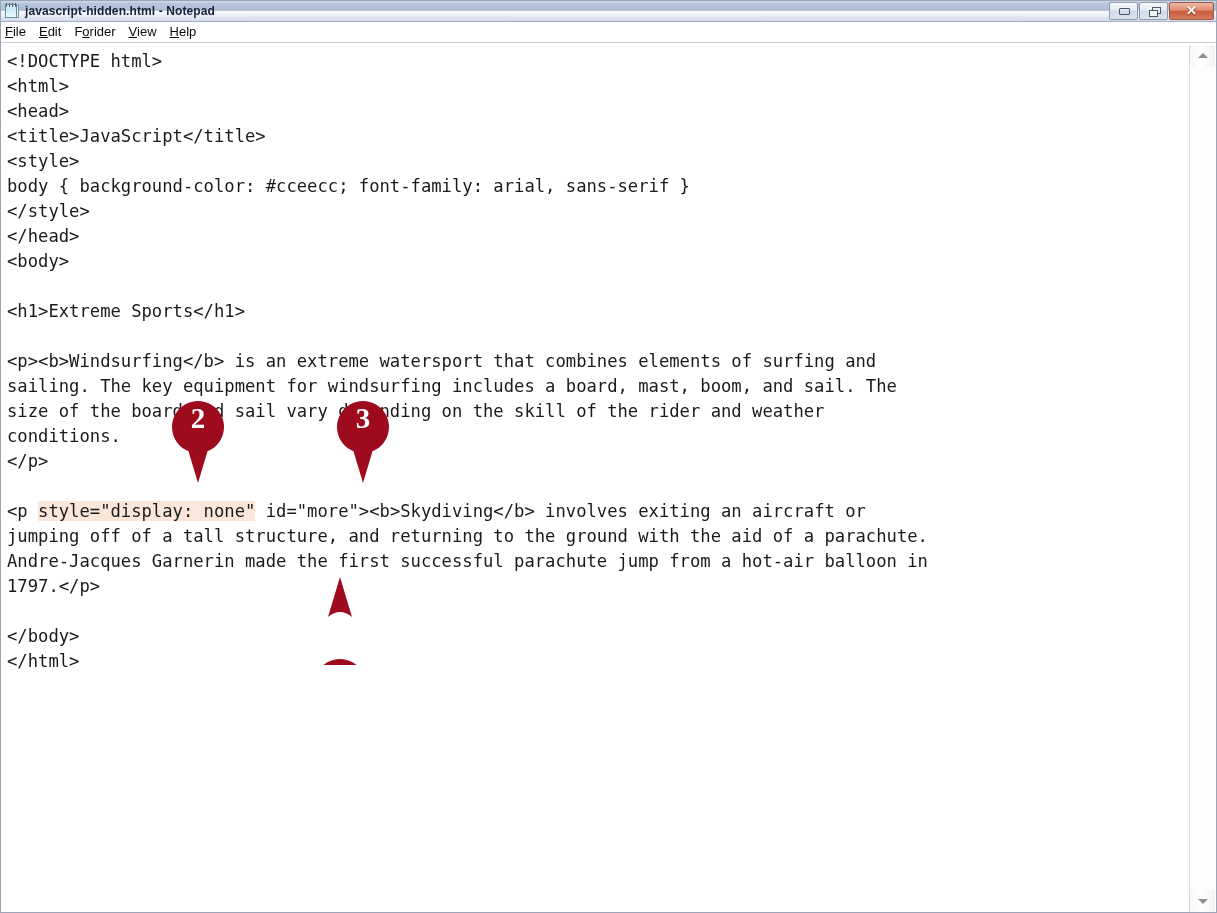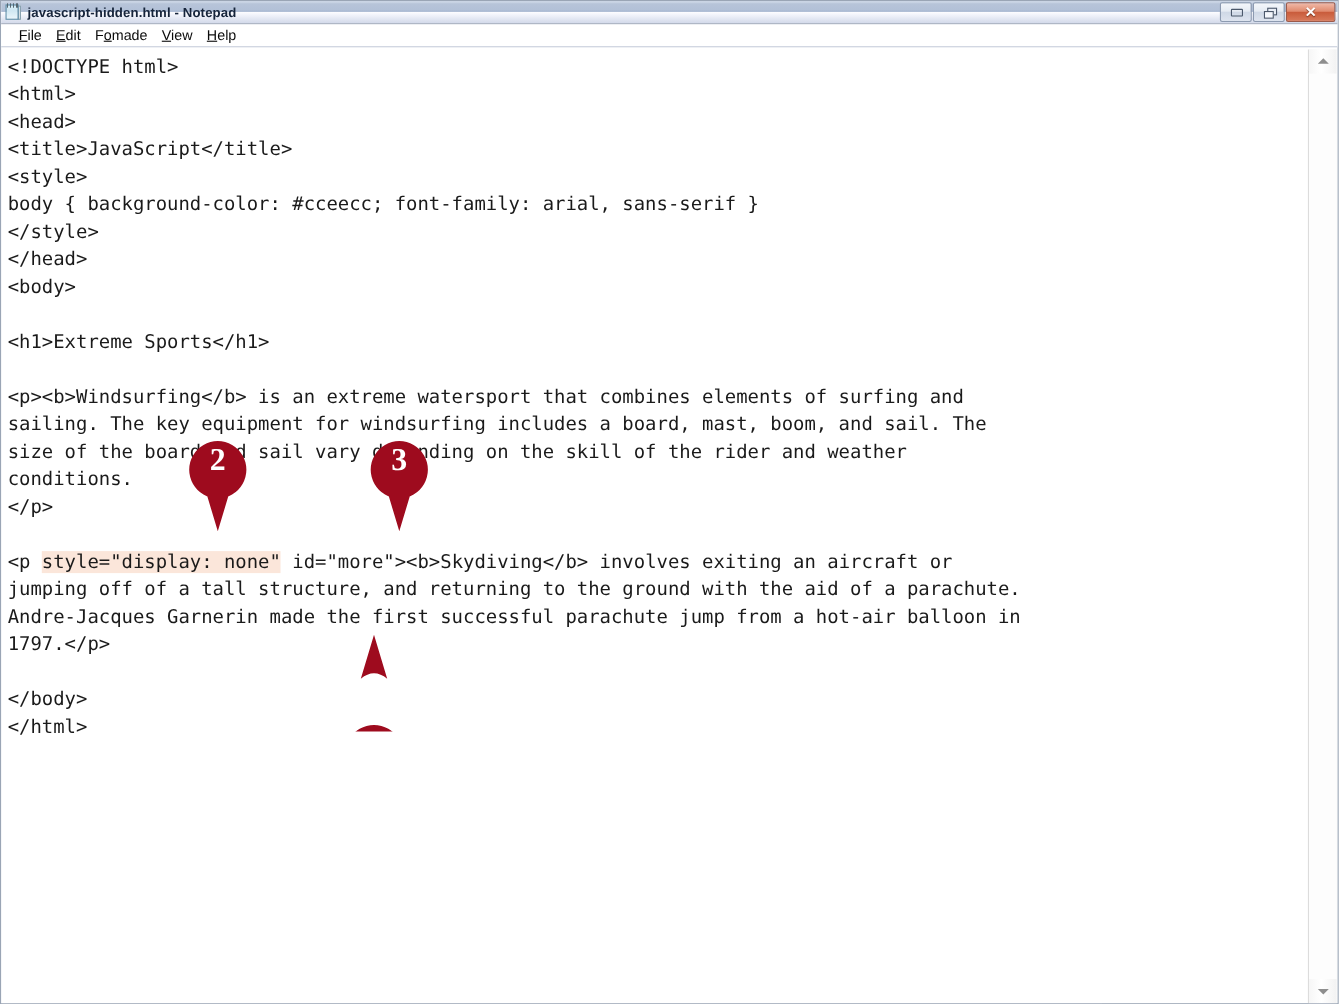--- a/index.html
+++ b/index.html
@@ -149,21 +149,21 @@
     text-shadow: 0 1px 1px rgba(90,30,10,.8);
   }
 
   
   #menu-bar {
     height: 21px;
     background: #ffffff;
     border-bottom: 1px solid #c8cedb;
     display: flex;
     align-items: center;
-    padding-left: 14px;
+    padding-left: 2px;
     box-sizing: border-box;
   }
   .menu-item {
     font-size: 13px;
     color: #0a0a0a;
     padding: 0 11px 0 2px;
     line-height: 20px;
     white-space: nowrap;
     cursor: default;
   }
@@ -285,21 +285,21 @@
       </div>
       <div class="win-btn close">
         <span class="glyph-close">✕</span>
       </div>
     </div>
   </div>
 
   <div id="menu-bar">
     <div class="menu-item"><span></span><u>F</u><span>ile</span></div>
     <div class="menu-item"><span></span><u>E</u><span>dit</span></div>
-    <div class="menu-item"><span>F</span><u>o</u><span>made</span></div>
+    <div class="menu-item"><span>F</span><u>o</u><span>rider</span></div>
     <div class="menu-item"><span></span><u>V</u><span>iew</span></div>
     <div class="menu-item"><span></span><u>H</u><span>elp</span></div>
   </div>
 
   <div id="text-area">
     <div id="code"><span>&lt;!DOCTYPE html&gt;
 &lt;html&gt;
 &lt;head&gt;
 &lt;title&gt;JavaScript&lt;/title&gt;
 &lt;style&gt;

